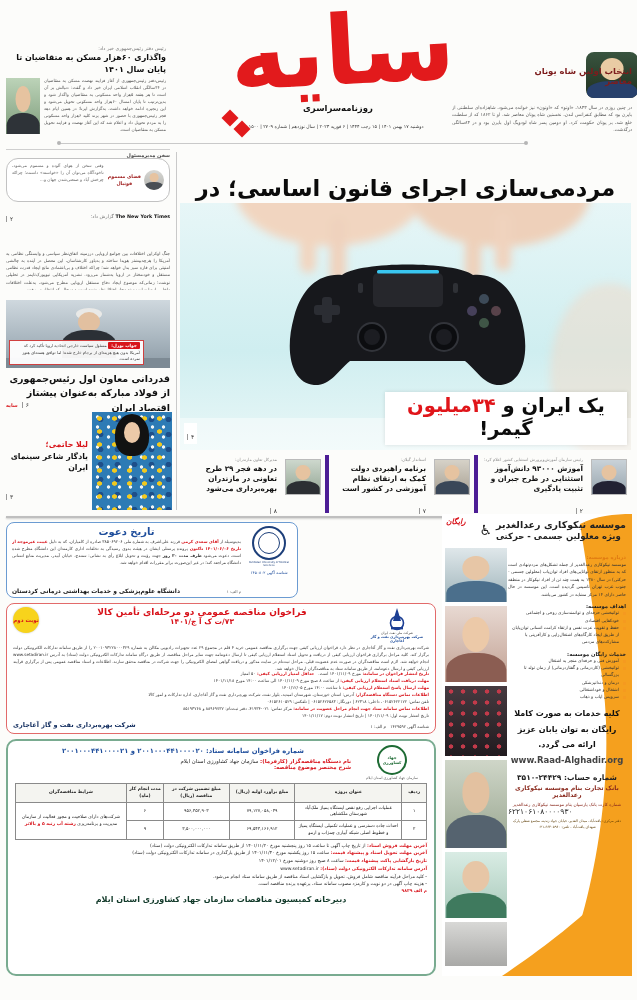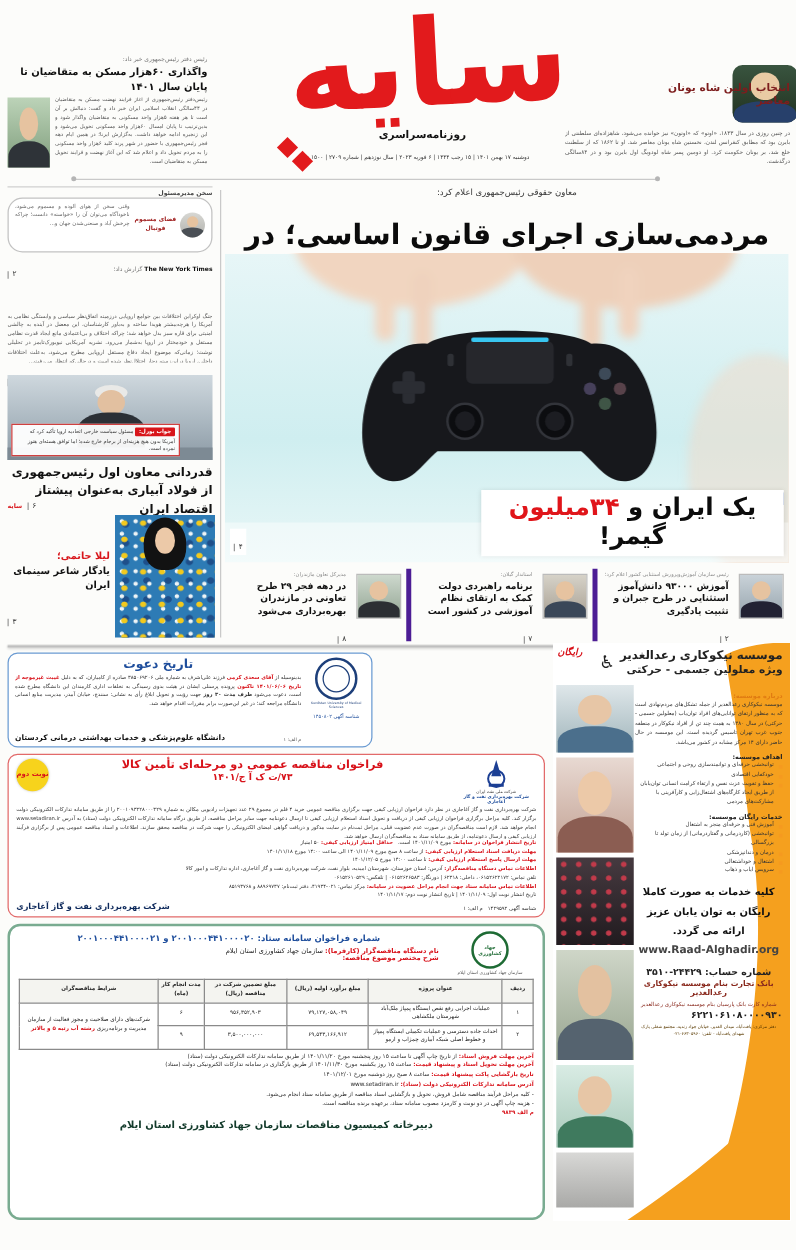--- a/index.html
+++ b/index.html
@@ -86,21 +86,20 @@
   <div class="abs" style="left:452px;top:46px;width:180px;height:100px;">
     <div class="ph abs" style="left:6px;top:6px;width:52px;height:46px;border-radius:8px;--bg1:#39543f;--bg2:#20311f;--skin:#e9cba4;--suit:#27406b;"></div>
     <div class="abs" style="left:64px;top:20px;right:0;font-size:8.5px;font-weight:bold;color:#7d1d1d;text-align:right;">انتخاب اولین شاه یونان معاصر</div>
     <div class="abs jt tiny-body" style="left:0;right:0;top:58px;height:38px;overflow:hidden;font-size:4.6px;">در چنین روزی در سال ۱۸۴۳، «اوتو» که «اوتون» نیز خوانده می‌شود، شاهزاده‌ای سلطنتی از بایرن بود که مطابق کنفرانس لندن، نخستین شاه یونان معاصر شد. او تا ۱۸۶۲ که از سلطنت خلع شد، بر یونان حکومت کرد. او دومین پسر شاه لودویگ اول بایرن بود و در ۸۴سالگی درگذشت.</div>
   </div>
 
   <div class="abs hairline" style="left:60px;top:143px;width:465px;height:1px;"></div>
   <span class="dot" style="left:57px;top:141px;"></span>
   <span class="dot" style="left:524px;top:141px;"></span>
 
-  <div class="abs lead-kicker" style="left:180px;top:150px;width:451px;">معاون حقوقی رئیس‌جمهوری اعلام کرد:</div>
   <div class="abs lead-headline" style="left:180px;top:159px;width:451px;">مردمی‌سازی اجرای قانون اساسی؛ در دستورکار دولت</div>
   <div class="abs" style="left:180px;top:194px;"><span class="pg">۲</span></div>
 
   <div class="abs hairline" style="left:176px;top:152px;width:1px;height:358px;"></div>
 
   <div class="abs collabel" style="left:6px;top:149px;width:164px;text-align:right;">سخن مدیرمسئول</div>
   <div class="abs quote-card" style="left:6px;top:158px;width:164px;height:44px;">
     <div style="flex:0 0 auto;display:flex;align-items:center;gap:3px;">
       <div class="avatar ph" style="--bg1:#d8d8d4;--bg2:#b0b0ac;--suit:#4a4f55;"></div>
       <div class="qname">
@@ -123,21 +122,21 @@
     <span class="abs" style="left:70px;top:8px;width:26px;height:12px;border-radius:50%;background:#e9e9e7;"></span>
     <span class="abs" style="left:72px;top:12px;width:22px;height:20px;border-radius:50%;background:#e2c0a0;"></span>
     <span class="abs" style="left:56px;top:30px;width:54px;height:30px;border-radius:45% 45% 0 0;background:#2b3036;"></span>
     <span class="abs" style="left:0;bottom:0;width:164px;height:10px;background:#7d8a94;"></span>
     <div class="capbox">
       <span class="cap-tag">جواب بورل:</span>
       <span>مسئول سیاست خارجی اتحادیه اروپا تأکید کرد که آمریکا بدون هیچ هزینه‌ای از برجام خارج شده؛ اما توافق هسته‌ای هنوز نمرده است.</span>
     </div>
   </div>
 
-  <div class="abs steel-title" style="left:6px;top:372px;width:164px;text-align:right;">قدردانی معاون اول رئیس‌جمهوری از فولاد آبیاری به‌عنوان پیشتاز اقتصاد ایران</div>
+  <div class="abs steel-title" style="left:6px;top:372px;width:164px;text-align:right;">قدردانی معاون اول رئیس‌جمهوری از فولاد مبارکه به‌عنوان پیشتاز اقتصاد ایران</div>
   <div class="abs" style="left:6px;top:402px;display:flex;align-items:center;gap:4px;">
     <span class="pg">۶</span>
     <span style="font-size:5px;font-weight:bold;color:#d8151a;">سایه</span>
   </div>
 
   <div class="abs" style="left:92px;top:412px;width:80px;height:98px;background-color:#2d7bb5;background-image:radial-gradient(#f2c91e 2.2px,transparent 2.9px),radial-gradient(#eef4f6 1.5px,transparent 2.1px),radial-gradient(#1e4f8a 2.6px,transparent 3.3px);background-size:15px 13px,11px 10px,17px 15px;">
     <span class="abs" style="left:23px;top:2px;width:34px;height:42px;border-radius:50% 50% 42% 42%;background:#121212;"></span>
     <span class="abs" style="left:32px;top:10px;width:16px;height:21px;border-radius:50%;background:#ecc9a8;"></span>
   </div>
   <div class="abs" style="left:6px;top:440px;width:82px;text-align:right;font-size:7.8px;font-weight:bold;color:#d8151a;">لیلا حاتمی؛</div>
@@ -345,21 +344,21 @@
     <svg class="abs" style="left:110px;top:0;" width="80" height="462" viewBox="0 0 80 462">
       <path d="M80 0 L80 462 L10 462 C44 380 66 250 48 150 C42 98 34 48 28 10 C44 2 62 0 80 0 Z" fill="#f5a01e"></path>
     </svg>
     <svg class="abs" style="left:0;top:392px;" width="190" height="70" viewBox="0 0 190 70">
       <path d="M190 0 L190 70 L60 70 C90 50 130 20 150 0 Z" fill="#f5a01e"></path>
     </svg>
 
     <div class="abs" style="left:4px;top:3px;font-size:7.5px;font-weight:bold;color:#d8121a;font-style:italic;">رایگان</div>
 
     <div class="abs" style="right:6px;top:5px;width:152px;display:flex;gap:4px;align-items:center;justify-content:flex-start;">
-      <div style="text-align:right;">
+      <div style="text-align:left;">
         <div style="font-size:9.5px;font-weight:bold;color:#222;">موسسه نیکوکاری رعدالغدیر</div>
         <div style="font-size:8.5px;font-weight:bold;color:#222;margin-top:1px;">ویژه معلولین جسمی - حرکتی</div>
       </div>
       <span style="font-size:14px;color:#222;line-height:1;">♿</span>
     </div>
 
     <div class="abs" style="left:3px;top:34px;width:62px;display:flex;flex-direction:column;gap:4px;">
       <div class="ph cph" style="height:54px;--bg1:#dfe7ea;--bg2:#9fb4ba;--suit:#4b6f8c;--skin:#e7c6a6;"></div>
       <div class="ph cph" style="height:76px;--bg1:#e8d9d2;--bg2:#c2a193;--suit:#8b5d52;--skin:#ecc9a8;"></div>
       <div class="cph" style="height:70px;background:linear-gradient(180deg,#463a40,#211b1f);background-image:radial-gradient(#c23a4a 2px,transparent 2.6px),linear-gradient(180deg,#463a40,#211b1f);background-size:12px 11px,100% 100%;"></div>
@@ -383,18 +382,18 @@
       <div class="bullet">درمان و دندانپزشکی</div>
       <div class="bullet">اشتغال و خوداشتغالی</div>
       <div class="bullet">سرویس ایاب و ذهاب</div>
 
       <div style="font-size:8px;font-weight:bold;color:#111;text-align:center;line-height:1.9;margin-top:6px;">کلیه خدمات به صورت کاملا رایگان به توان یابان عزیز ارائه می گردد.</div>
       <div dir="ltr" style="font-size:8.5px;font-weight:bold;color:#444;text-align:center;margin-top:3px;">www.Raad-Alghadir.org</div>
 
       <div style="font-size:7.5px;font-weight:bold;color:#222;text-align:center;margin-top:8px;">شماره حساب: ۲۴۴۲۹-۳۵۱۰</div>
       <div style="font-size:6.2px;font-weight:bold;color:#8a2a1e;text-align:center;margin-top:2px;">بانک تجارت بنام موسسه نیکوکاری رعدالغدیر</div>
       <div style="font-size:4.4px;color:#8a2a1e;text-align:center;margin-top:4px;">شماره کارت بانک پارسیان بنام موسسه نیکوکاری رعدالغدیر</div>
-      <div dir="ltr" style="font-size:7.5px;font-weight:bold;color:#222;text-align:right;letter-spacing:1px;">۶۲۲۱۰۶۱۰۸۰۰۰۰۹۳۰</div>
+      <div dir="ltr" style="font-size:7.5px;font-weight:normal;color:#222;text-align:left;letter-spacing:1px;">۶۲۲۱۰۶۱۰۸۰۰۰۰۹۳۰</div>
       <div style="font-size:3.5px;color:#5a3a00;text-align:center;margin-top:3px;line-height:1.6;">دفتر مرکزی: یافت‌آباد، میدان الغدیر، خیابان جواد زندیه، مجتمع شغلی پارک شهدای یافت‌آباد - تلفن: ۶۶۳۰۵۹۶۰-۰۲۱</div>
     </div>
   </div>
 
 </div>
 
 </body></html>

